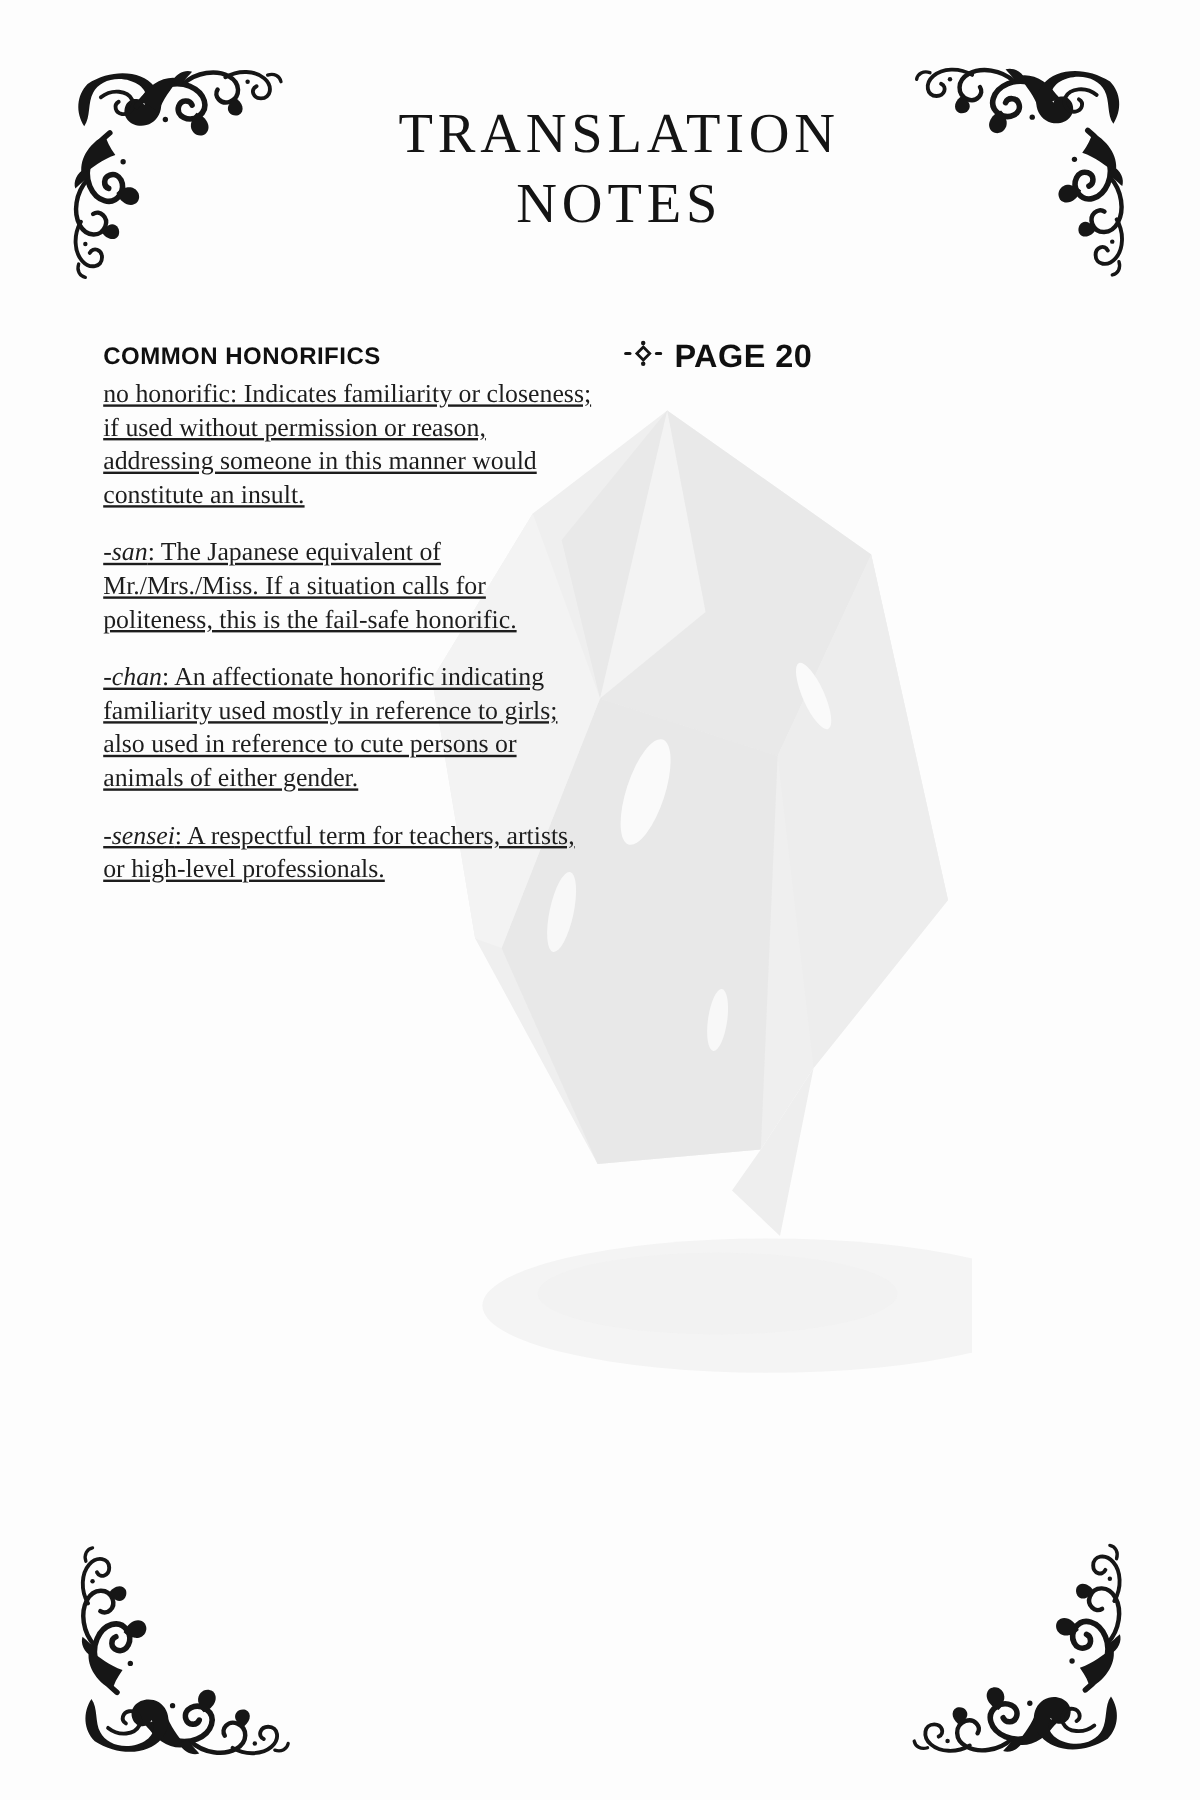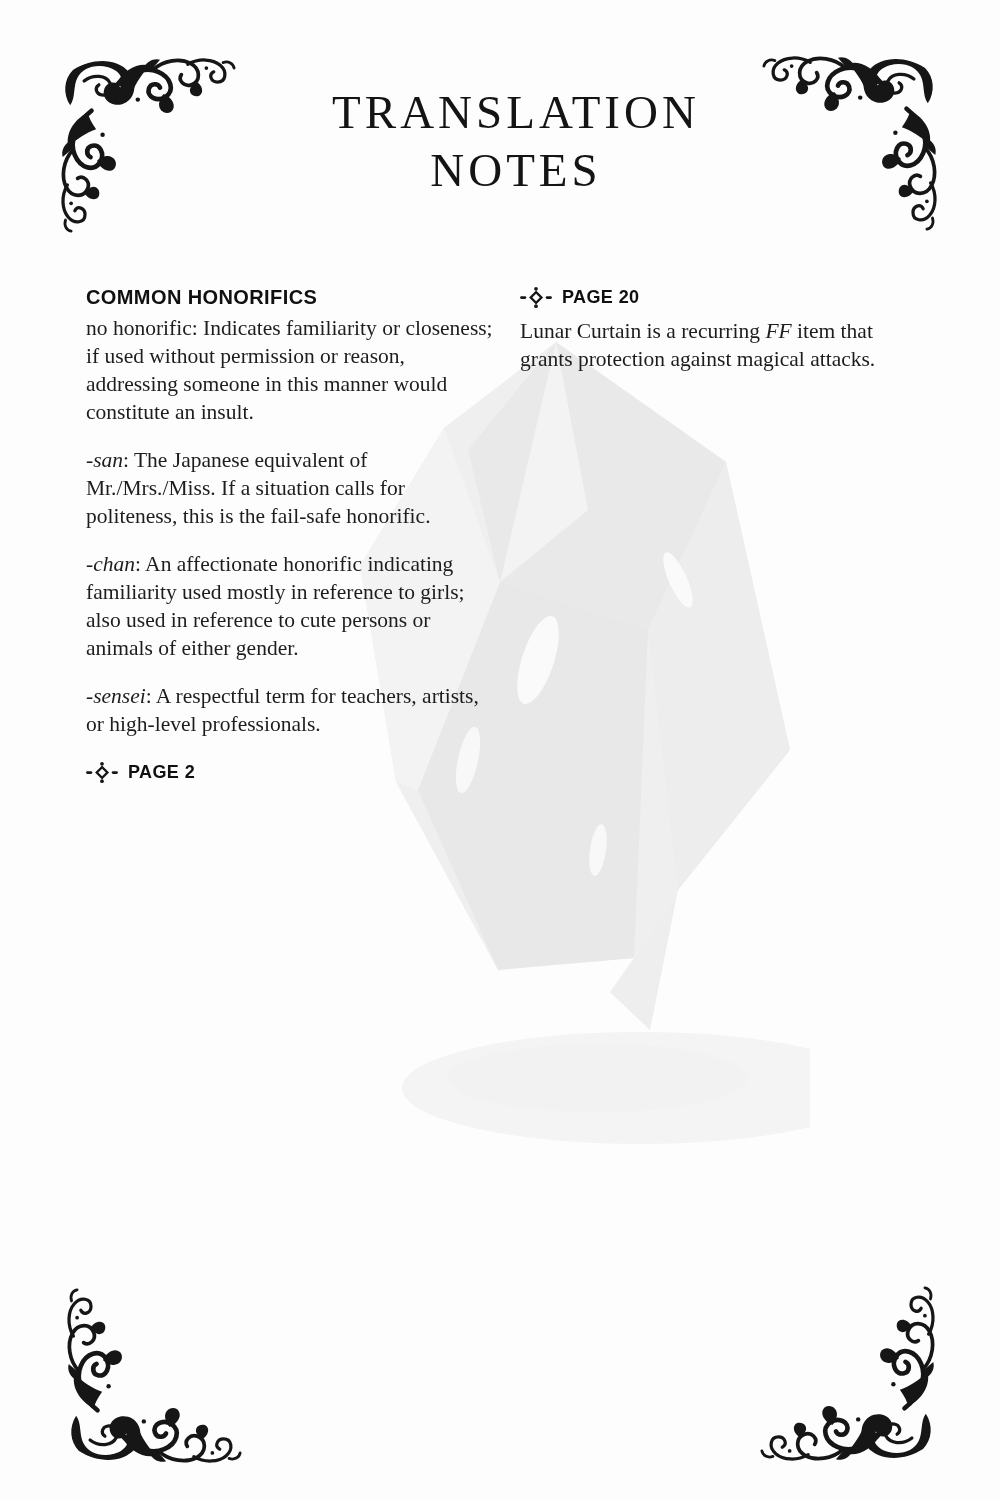--- a/index.html
+++ b/index.html
@@ -20,29 +20,29 @@
   .title {
     position:absolute; top:84px; left:16px; width:100%; z-index:2;
     text-align:center; font-size:47px; line-height:1.23;
     letter-spacing:4px; color:#141414;
   }
   
   .col { position:absolute; top:283px; width:408px; z-index:2;
          font-size:21.5px; line-height:28px; }
   .col.left  { left:86px; }
   .col.right { left:520px; }
-  .col p { margin:0 0 20px 0; }
+  .col p { margin:0 0 20px 0;text-decoration:underline; }
   .sec-heading {
     font-family:"Liberation Sans", sans-serif; font-size:20px; font-weight:700;
     letter-spacing:0.4px; color:#101010; margin:0 0 3px 0;
   }
   .page-heading {
-    font-family:"Liberation Sans", sans-serif; font-size:18px; font-weight:700;
+    font-family:"Liberation Sans", sans-serif; font-size:27px; font-weight:700;
     letter-spacing:0.4px; color:#101010; margin:10px 0 6px 0;
-    display:flex; align-items:center; gap:10px;
+    display:flex; align-items:flex-start; gap:10px;
   }
   .col .page-heading:first-child { margin-top:0; }
   .marker { width:32px; height:23px; flex:0 0 auto; }
   i { font-style:italic; }
 </style>
 </head>
 <body>
 
 <div class="page">
 
@@ -112,43 +112,30 @@
     <p><span>no honorific: Indicates familiarity or closeness; if used without permission or reason, addressing someone in this manner would constitute an insult.</span></p>
 
     <p><i>-san</i><span>: The Japanese equivalent of Mr./Mrs./Miss. If a situation calls for politeness, this is the fail-safe honorific.</span></p>
 
 
     <p><i>-chan</i><span>: An affectionate honorific indicating familiarity used mostly in reference to girls; also used in reference to cute persons or animals of either gender.</span></p>
 
     <p><i>-sensei</i><span>: A respectful term for teachers, artists, or high-level professionals.</span></p>
 
 
-    <h3 class="page-heading">
-      <svg class="marker" viewBox="0 0 36 26" aria-hidden="true">
-        <g fill="#161616">
-          <rect x="0" y="11.6" width="7" height="3" rx="1.5"></rect>
-          <rect x="29" y="11.6" width="7" height="3" rx="1.5"></rect>
-          <circle cx="18" cy="3.2" r="2.1"></circle>
-          <circle cx="18" cy="22.8" r="2.1"></circle>
-        </g>
-        <rect x="13.8" y="8.8" width="8.6" height="8.6" fill="none" stroke="#161616" stroke-width="2.6" transform="rotate(45 18.1 13.1)"></rect>
-      </svg>
-      <span>PAGE 2</span>
-    </h3>
   </section>
 
   <section class="col right">
     <h3 class="page-heading">
       <svg class="marker" viewBox="0 0 36 26" aria-hidden="true">
         <g fill="#161616">
           <rect x="0" y="11.6" width="7" height="3" rx="1.5"></rect>
           <rect x="29" y="11.6" width="7" height="3" rx="1.5"></rect>
           <circle cx="18" cy="3.2" r="2.1"></circle>
           <circle cx="18" cy="22.8" r="2.1"></circle>
         </g>
         <rect x="13.8" y="8.8" width="8.6" height="8.6" fill="none" stroke="#161616" stroke-width="2.6" transform="rotate(45 18.1 13.1)"></rect>
       </svg>
       <span>PAGE 20</span>
     </h3>
-    <p><span>Lunar Curtain is a recurring </span><i>FF</i><span> item that grants protection against magical attacks.</span></p>
   </section>
 
 </div>
 
 </body></html>

